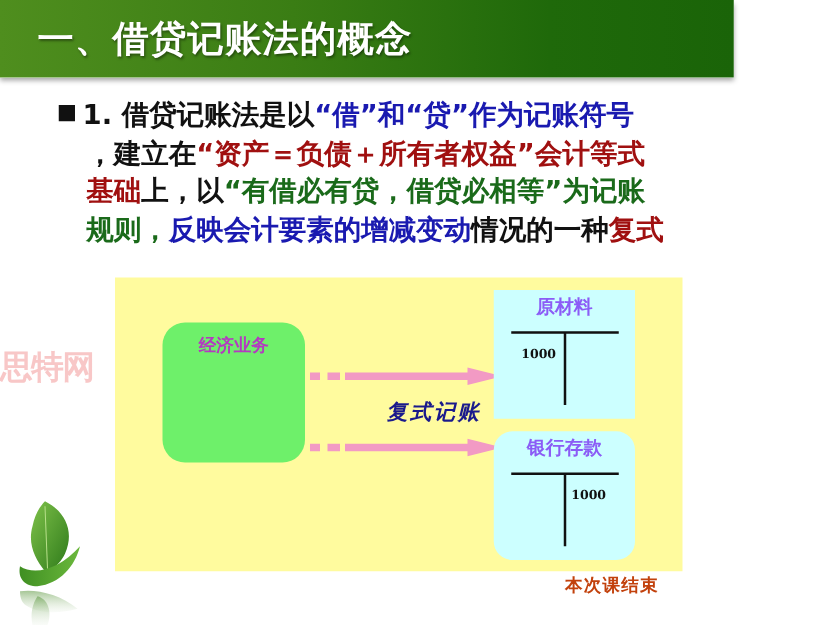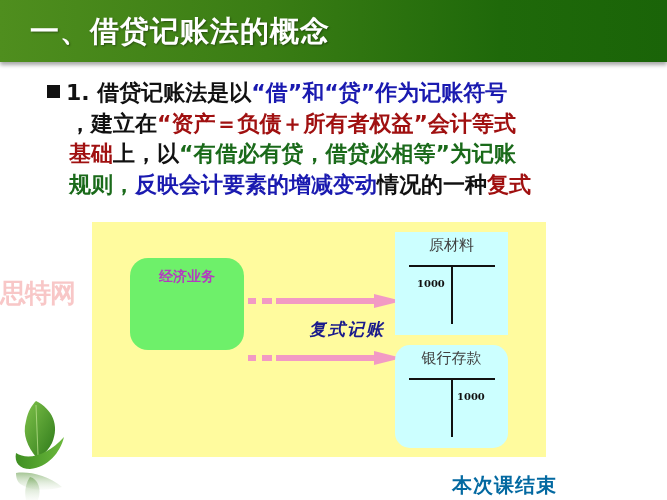--- a/index.html
+++ b/index.html
@@ -1,20 +1,20 @@
 <!DOCTYPE html>
 <html><head>
   <meta charset="utf-8">
   <style>
     * { margin: 0; padding: 0; box-sizing: border-box; }
     html, body { width: 667px; height: 500px; overflow: hidden; background: #ffffff; }
     body { position: relative; font-family: "DejaVu Sans", "Liberation Sans", sans-serif; }
 
     .header {
-      position: absolute; left: 0; top: 0; width: 667px; height: 62px;
+      position: absolute; left: 0; top: 0; width: 587px; height: 62px;
       background: linear-gradient(to right, #4f8e1e 0%, #3a7d14 40%, #1f690a 75%, #1a6408 100%);
       box-shadow: 0 3px 4px rgba(0,0,0,0.35);
     }
     .header-title {
       position: absolute; left: 30px; top: 12px;
       color: #ffffff; font-size: 29px; font-weight: bold; letter-spacing: 1px;
       font-family: "DejaVu Sans", sans-serif;
       text-shadow: 1px 1px 2px rgba(0,0,0,0.4);
       white-space: nowrap;
     }
@@ -34,21 +34,21 @@
     .c-blue { color: #1a1ab0; }
     .c-red { color: #a01010; }
     .c-green { color: #1a6a1a; }
     .c-black { color: #111111; }
 
     .diagram {
       position: absolute; left: 92px; top: 222px; width: 454px; height: 235px;
       background: #fffb9e;
     }
     .biz-box {
-      position: absolute; left: 38px; top: 36px; width: 114px; height: 92px;
+      position: absolute; left: 38px; top: 36px; width: 114px; height: 112px;
       background: #6ef06a; border-radius: 18px;
     }
     .biz-title {
       position: absolute; left: 0; top: 10px; width: 100%; text-align: center;
       color: #b43ac0; font-size: 14px; font-weight: bold;
       font-family: "DejaVu Serif", serif;
     }
     .biz-desc {
       position: absolute; left: 12px; top: 42px; width: 96px;
       color: #1a1a1a; font-size: 14px; line-height: 20px;
@@ -73,38 +73,38 @@
       color: #1a1a8c; font-size: 17px; font-weight: bold; font-style: italic;
       font-family: "DejaVu Serif", serif; letter-spacing: 2px; margin-left: 44px;
     }
 
     .t-box {
       position: absolute; left: 303px; width: 113px; height: 103px;
       background: #ccffff;
     }
     .t-title {
       position: absolute; left: 0; top: 4px; width: 100%; text-align: center;
-      color: #404040; font-size: 15px; font-weight: normal;
+      color: #8b5cf6; font-size: 15px; font-weight: bold;
       font-family: "DejaVu Serif", serif;
     }
     .t-hline {
       position: absolute; left: 14px; top: 33px; width: 86px; height: 2px; background: #111;
     }
     .t-vline {
       position: absolute; left: 56px; top: 34px; width: 2px; height: 58px; background: #111;
     }
     .t-val {
       position: absolute; font-size: 10px; font-weight: bold; color: #111;
       font-family: "DejaVu Serif", serif;
     }
 
     .end-label {
       position: absolute; left: 452px; top: 460px;
-      color: #0369a1; font-size: 20px; font-weight: bold;
-      font-family: "DejaVu Sans", sans-serif; letter-spacing: 1px; margin-top: 12px;
+      color: #c2410c; font-size: 14px; font-weight: bold;
+      font-family: "DejaVu Sans", sans-serif; letter-spacing: 1px;
     }
 
     .watermark {
       position: absolute; left: 0; top: 276px;
       color: rgba(240, 130, 130, 0.45); font-size: 26px; font-weight: bold;
       font-family: Liberation Mono, monospace; letter-spacing: -1px;
     }
 
     .leaf-decor {
       position: absolute; left: 8px; top: 395px; width: 58px; height: 105px;

